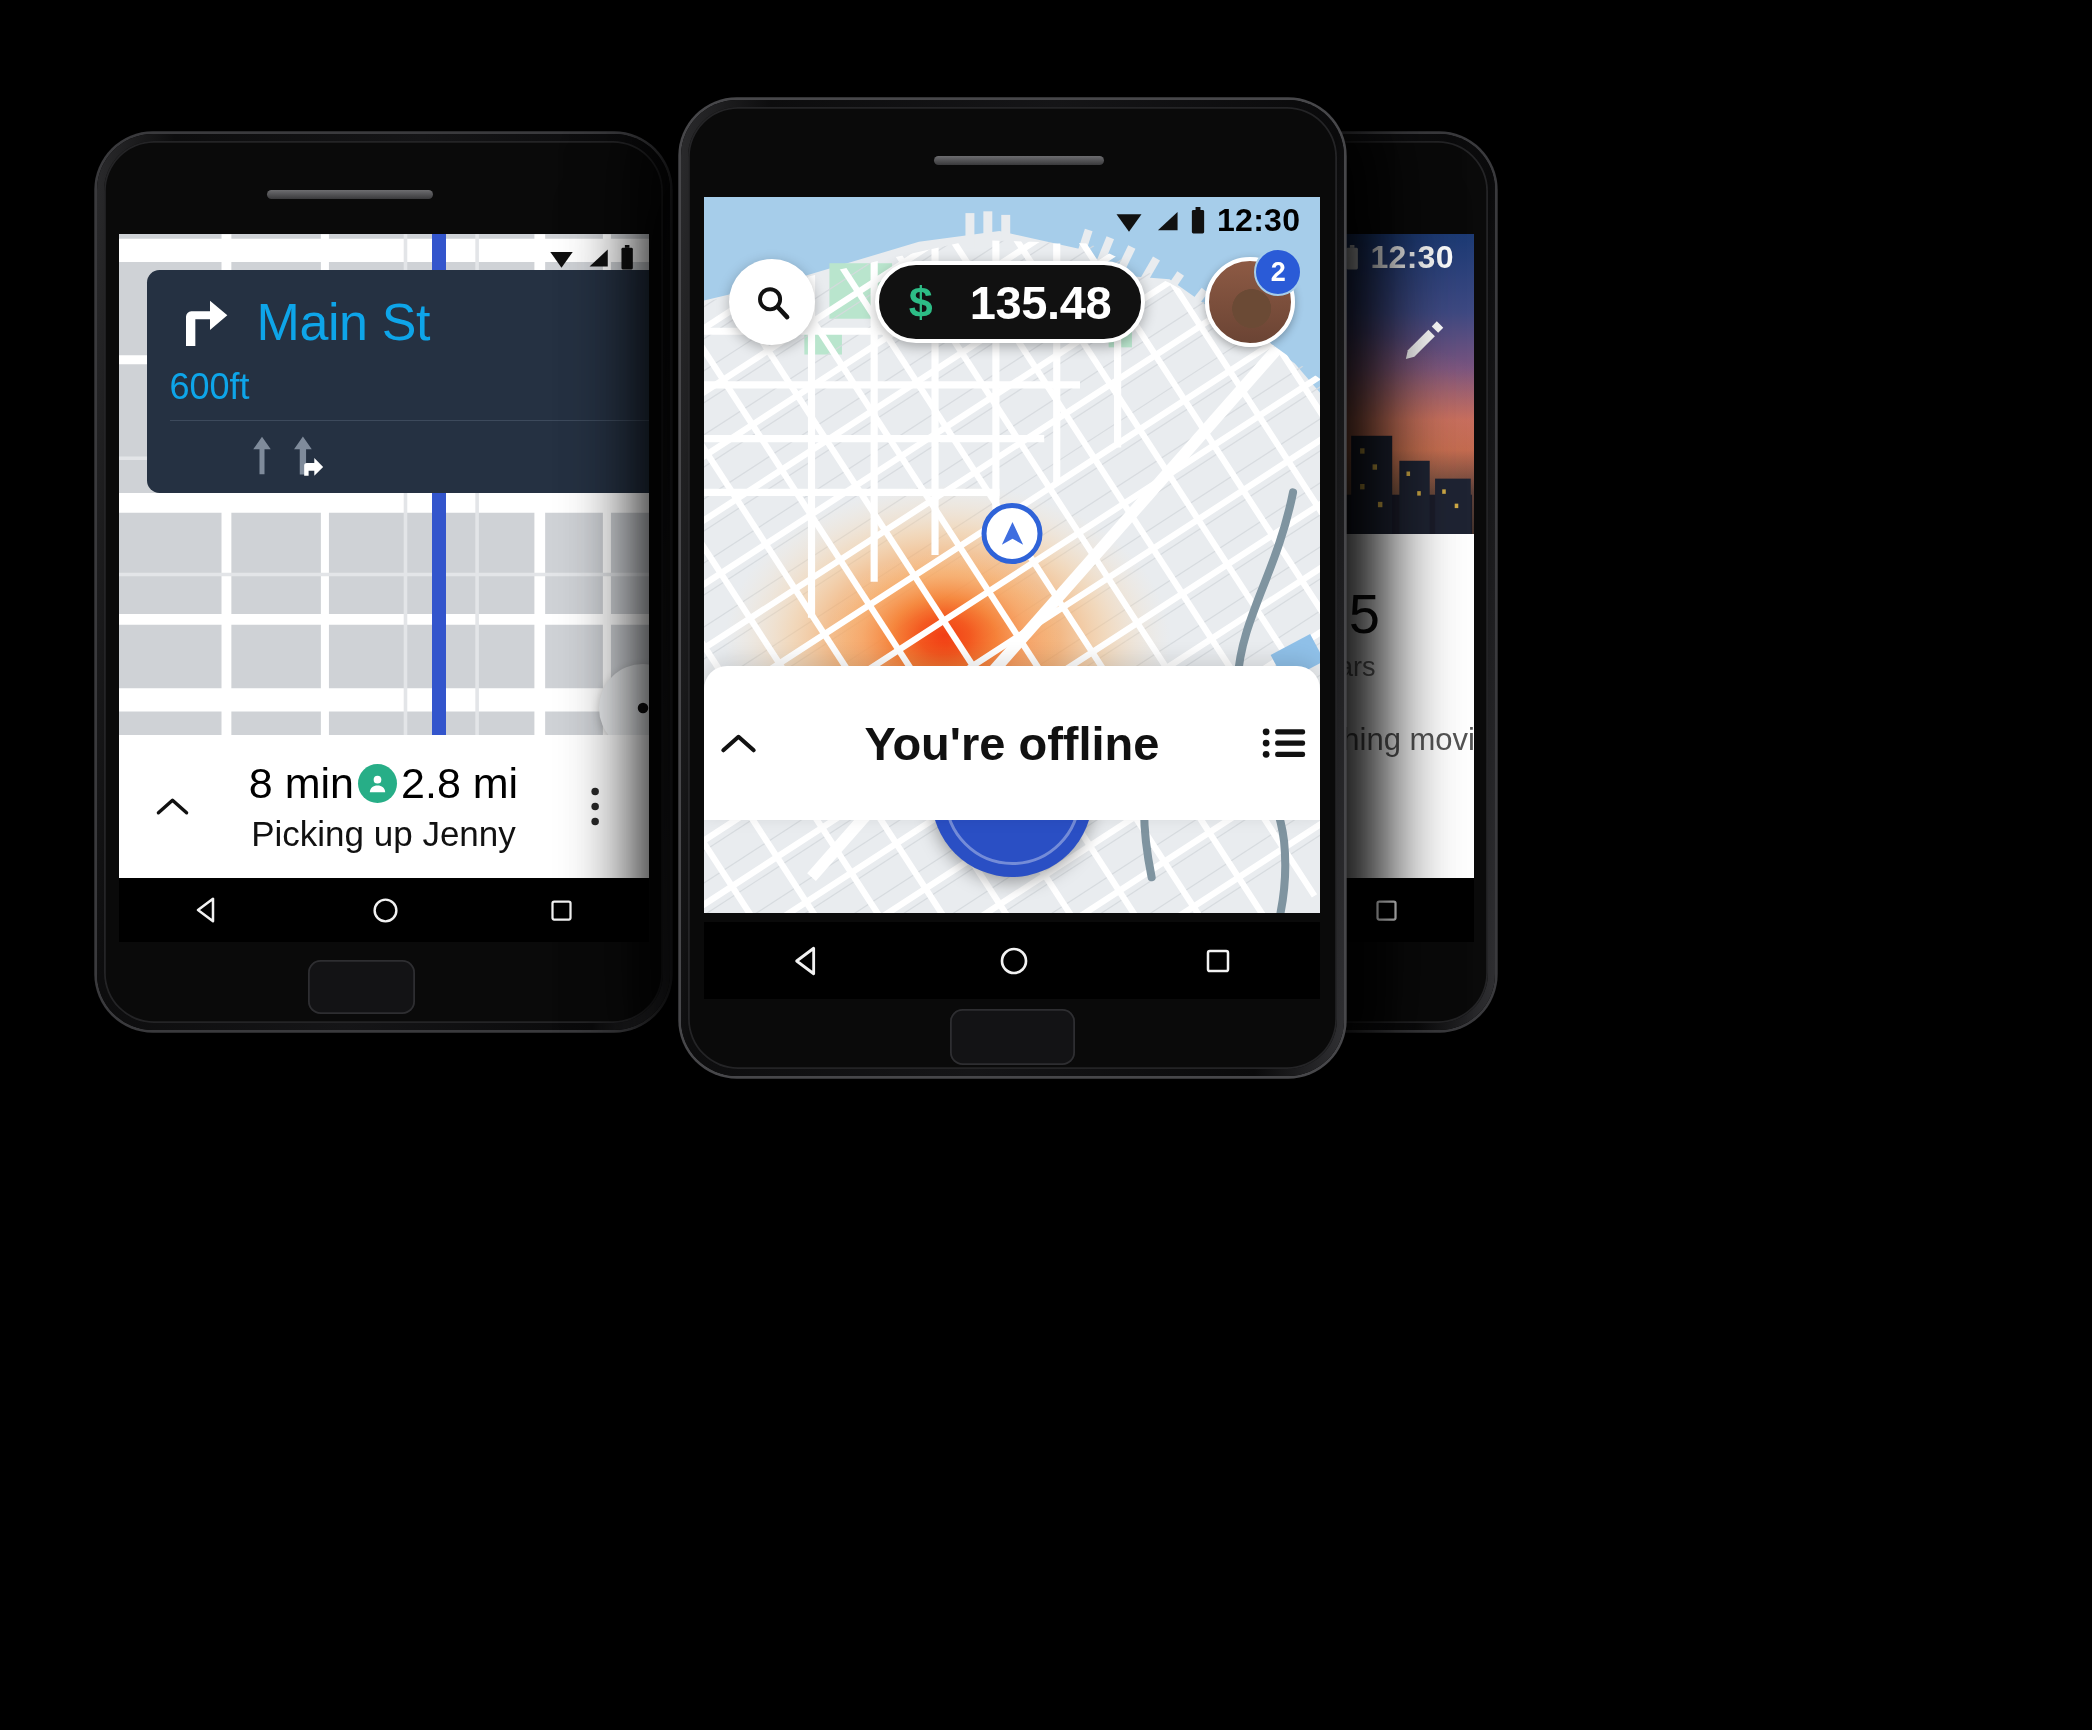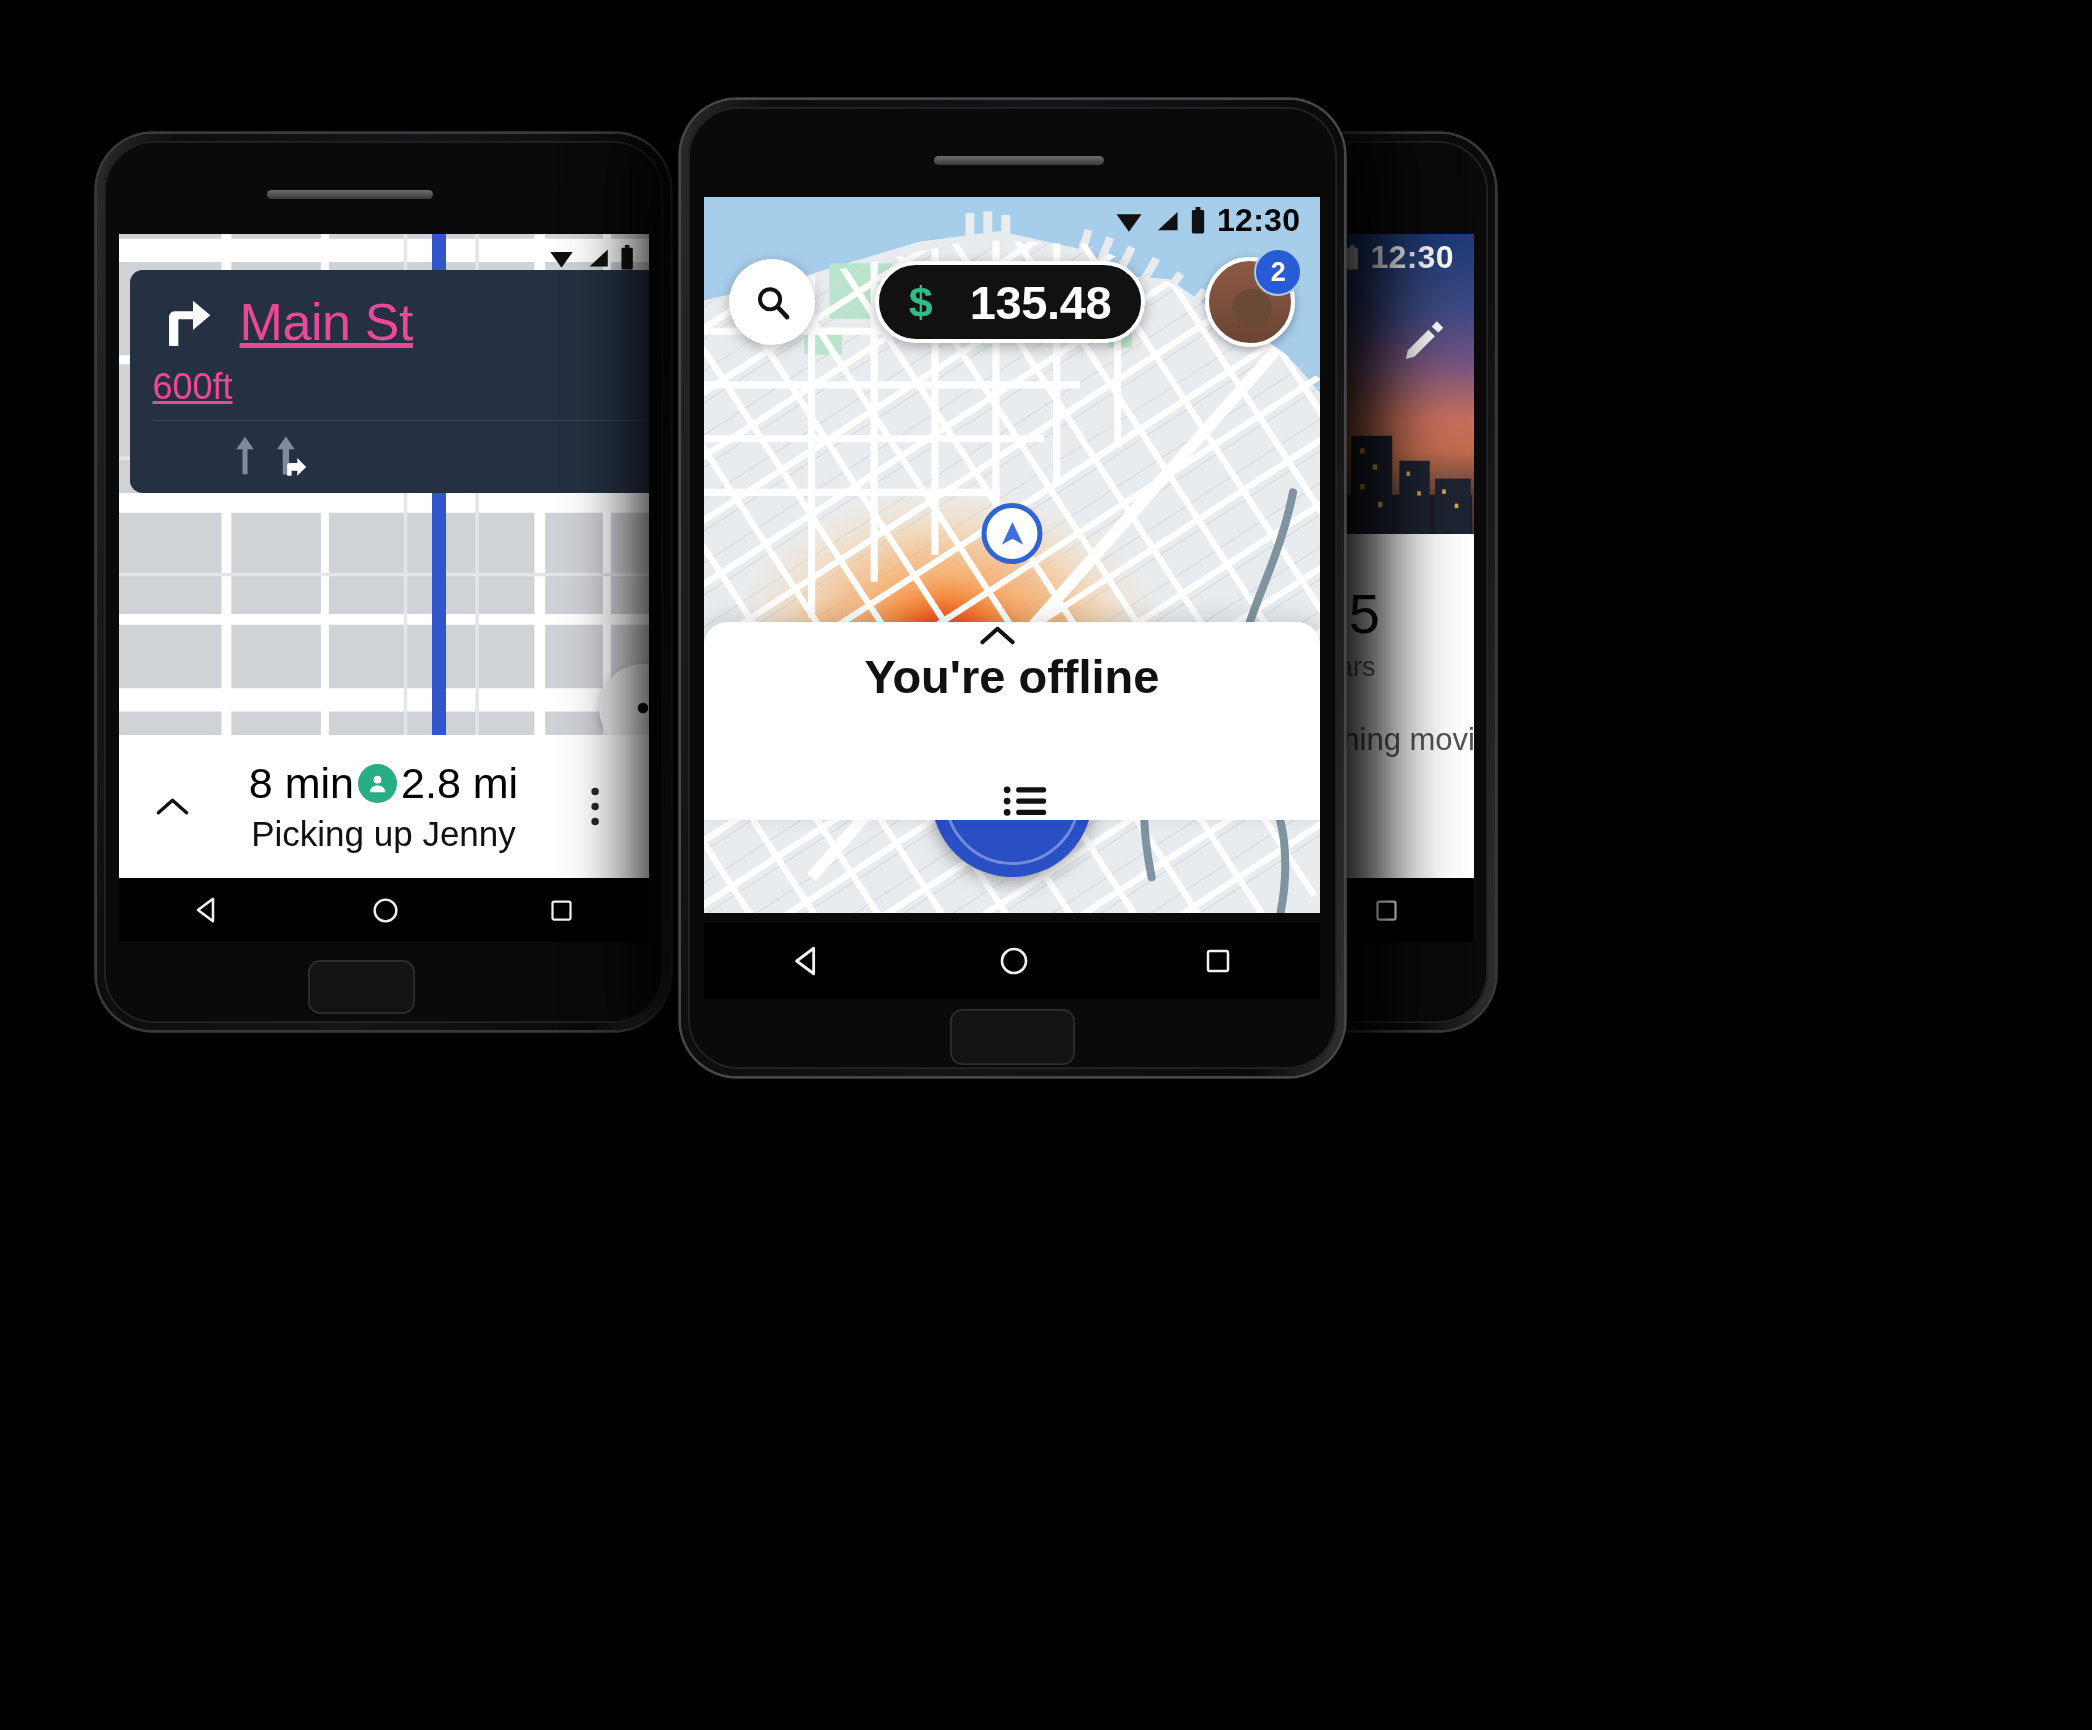--- a/index.html
+++ b/index.html
@@ -50,24 +50,23 @@
   .statusbar .time{ font-size:32px; font-weight:700; letter-spacing:0.3px; }
   .sb-icons{ display:flex; align-items:center; gap:9.9px; }
 
   
   #phone-left { left: 97px; top: 134px; width: 573px; height: 896px; }
   .nav-map{ position:absolute; inset:0; background:#cfd2d6; }
   .nav-route{
     position:absolute; width:14.3px; background:#3355cc; left:313px; top:0; bottom:0;
   }
   .nav-card{
-    position:absolute; left:11px; top:36px; right:-36px;
-    background:#253142; border-radius:12.5px; color:#ec4899;
+    position:absolute; left:28px; top:36px; right:-36px;
+    background:#253142; border-radius:12.5px; color:#0ea5e9;
     padding:19.7px 23px 16px 23px;
-    text-decoration:underline;
   }
   .nav-card-row{ display:flex; align-items:center; gap:23px; }
   .nav-street{ font-size:52px; font-weight:400; letter-spacing:-0.4px; }
   .nav-dist{ font-size:36px; margin-top:12px; }
   .nav-lane{
     margin-top:12.5px; border-top:0.9px solid #3d4a5c; padding-top:12.5px;
     display:flex; align-items:center; gap:12.5px; padding-left:77px;
   }
   .fab{
     position:absolute; width:88px; height:88px; border-radius:50%;
@@ -176,25 +175,24 @@
     width:161px;height:161px;border-radius:50%; background:#2a4fc4;
     display:flex;align-items:center;justify-content:center;
     box-shadow:0 5.4px 18px rgba(0,0,0,.35);
   }
   .go-btn::before{
     content:""; position:absolute; inset:12.5px; border-radius:50%;
     border:3.6px solid rgba(255,255,255,.35);
   }
   .go-btn span{ color:#fff; font-size:56px; font-weight:700; letter-spacing:0.9px; z-index:1; }
   .c-bottom{
-    position:absolute; left:0; right:0; bottom:93px; height:198px;
+    position:absolute; left:0; right:0; bottom:93px; height:154px;
     background:#fff; border-radius:23px 23px 0 0;
     display:flex; align-items:center; padding:0 13px;
     box-shadow:0 -5.4px 19.7px rgba(0,0,0,.12);
-    flex-direction:column;
   }
   .c-bottom .chev{ width:72px; display:flex; justify-content:flex-start; }
   .c-bottom .txt{ flex:1; text-align:center; font-size:47px; font-weight:700; color:#111; }
   .c-bottom .list{ width:72px; display:flex; justify-content:flex-end; }
 </style>
 </head>
 <body>
 
 <div class="stage">
 

